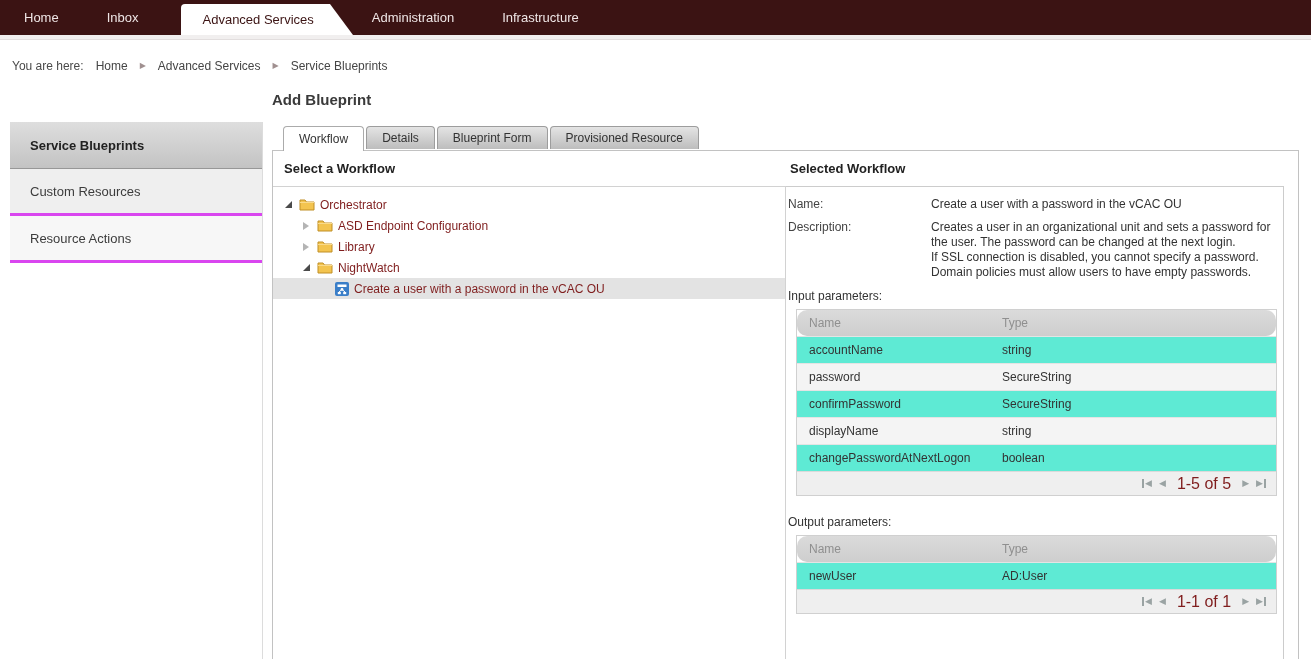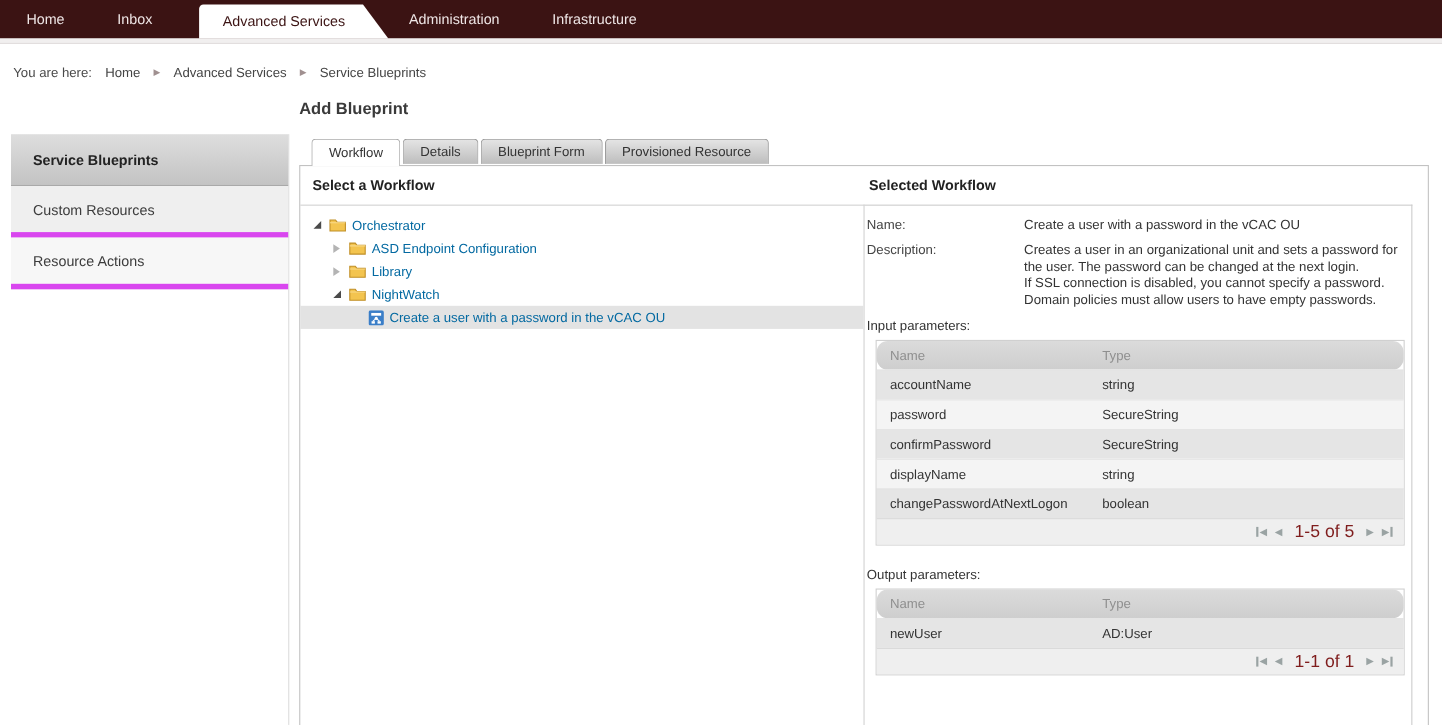--- a/index.html
+++ b/index.html
@@ -92,21 +92,21 @@
     border-right: 1px solid #dcdcdc;
     background: #ffffff;
   }
   .side-item {
     height: 47px;
     display: flex;
     align-items: center;
     padding-left: 20px;
     font-size: 13px;
     color: #3c3c3c;
-    border-bottom: 5px solid #d946ef;
+    border-bottom: 3px solid #d946ef;
     cursor: pointer;
     background: #f7f7f7;
   }
   .side-item:nth-child(2) { background: #efefef; }
   .side-item.active {
     background: linear-gradient(#dedede, #c3c3c3);
     border-bottom: 1px solid #979797;
     font-weight: bold;
     color: #222;
   }
@@ -171,21 +171,21 @@
     padding: 10px 0 0 2px;
   }
 
   
   .tree-node {
     height: 21px;
     display: flex;
     align-items: center;
     cursor: pointer;
     font-size: 12px;
-    color: #0369a1;
+    color: #7f1d1d;
     white-space: nowrap;
   }
   .tree-node.depth-0 { padding-left: 12px; }
   .tree-node.depth-1 { padding-left: 30px; }
   .tree-node.depth-2 { padding-left: 48px; }
   .tree-node.selected { background: #e3e3e3; }
   .arrow-slot { width: 14px; display: flex; align-items: center; }
   .tri-expanded {
     width: 0; height: 0;
     border-bottom: 7px solid #4a4a4a;
@@ -219,21 +219,21 @@
     color: #8f8f8f;
     border-radius: 10px;
   }
   .pt-col-name { width: 193px; padding-left: 12px; }
   .pt-col-type { flex: 1; padding-left: 12px; }
   .pt-row {
     height: 27px;
     display: flex;
     align-items: center;
     border-top: 1px solid #e4e4e4;
-    background: #e5e5e5;
+    background: #5eead4;
     color: #333;
   }
   .pt-rows .pt-row:nth-child(even) { background: #f4f4f4; }
   .pt-footer {
     height: 24px;
     background: #efefef;
     border-top: 1px solid #dadada;
     display: flex;
     align-items: center;
     justify-content: flex-end;

